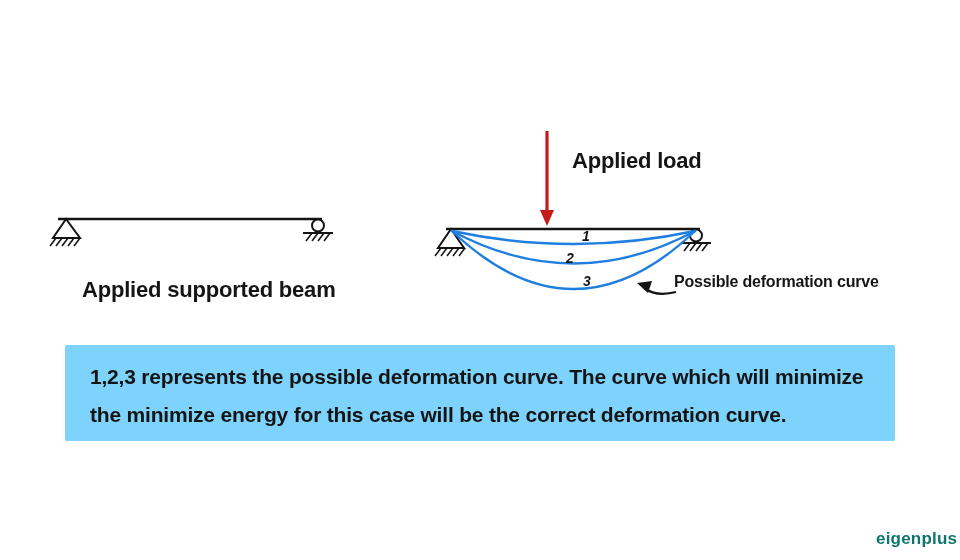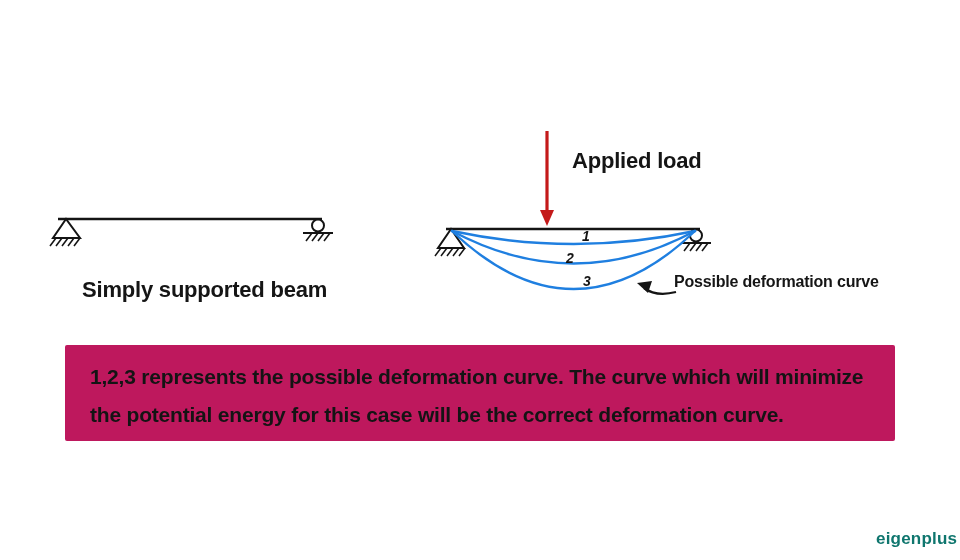--- a/index.html
+++ b/index.html
@@ -37,21 +37,21 @@
     font-style: italic;
     font-size: 14px;
   }
   .curve-num-1 { left: 582px; top: 228px; }
   .curve-num-2 { left: 566px; top: 250px; }
   .curve-num-3 { left: 583px; top: 273px; }
   .note-box {
     position: absolute;
     left: 65px; top: 345px;
     width: 830px; height: 96px;
-    background: #be185d;
+    background: #7dd3fc;
     border-radius: 2px;
     padding: 13px 0 0 25px;
   }
   .note-box p {
     font-size: 21px;
     font-weight: 700;
     color: #141414;
     line-height: 38px;
     white-space: nowrap;
     letter-spacing: -0.2px;
@@ -134,30 +134,30 @@
         <path d="M 452 231 Q 574 347 695 231" stroke="#1f7fe0"></path>
       </g>
 
       <g>
         <path d="M 676 292 Q 656 297 644 288" fill="none" stroke="#141414" stroke-width="2.2"></path>
         <polygon points="637,283 652,281 648,293" fill="#141414"></polygon>
       </g>
     </g>
   </svg>
 
-  <div class="lbl lbl-beam">Simply supported beam</div>
+  <div class="lbl lbl-beam">Applied supported beam</div>
 
   <div class="lbl lbl-load">Applied load</div>
 
   <div class="lbl lbl-deform">Possible deformation curve</div>
 
   <span class="curve-num curve-num-1">1</span>
   <span class="curve-num curve-num-2">2</span>
   <span class="curve-num curve-num-3">3</span>
 
   <div class="note-box">
     <p>1,2,3 represents the possible deformation curve. The curve which will minimize</p>
-    <p>the potential energy for this case will be the correct deformation curve.</p>
+    <p>the minimize energy for this case will be the correct deformation curve.</p>
   </div>
 
   <div class="watermark">eigenplus</div>
 
 </div>
 
 </body></html>

